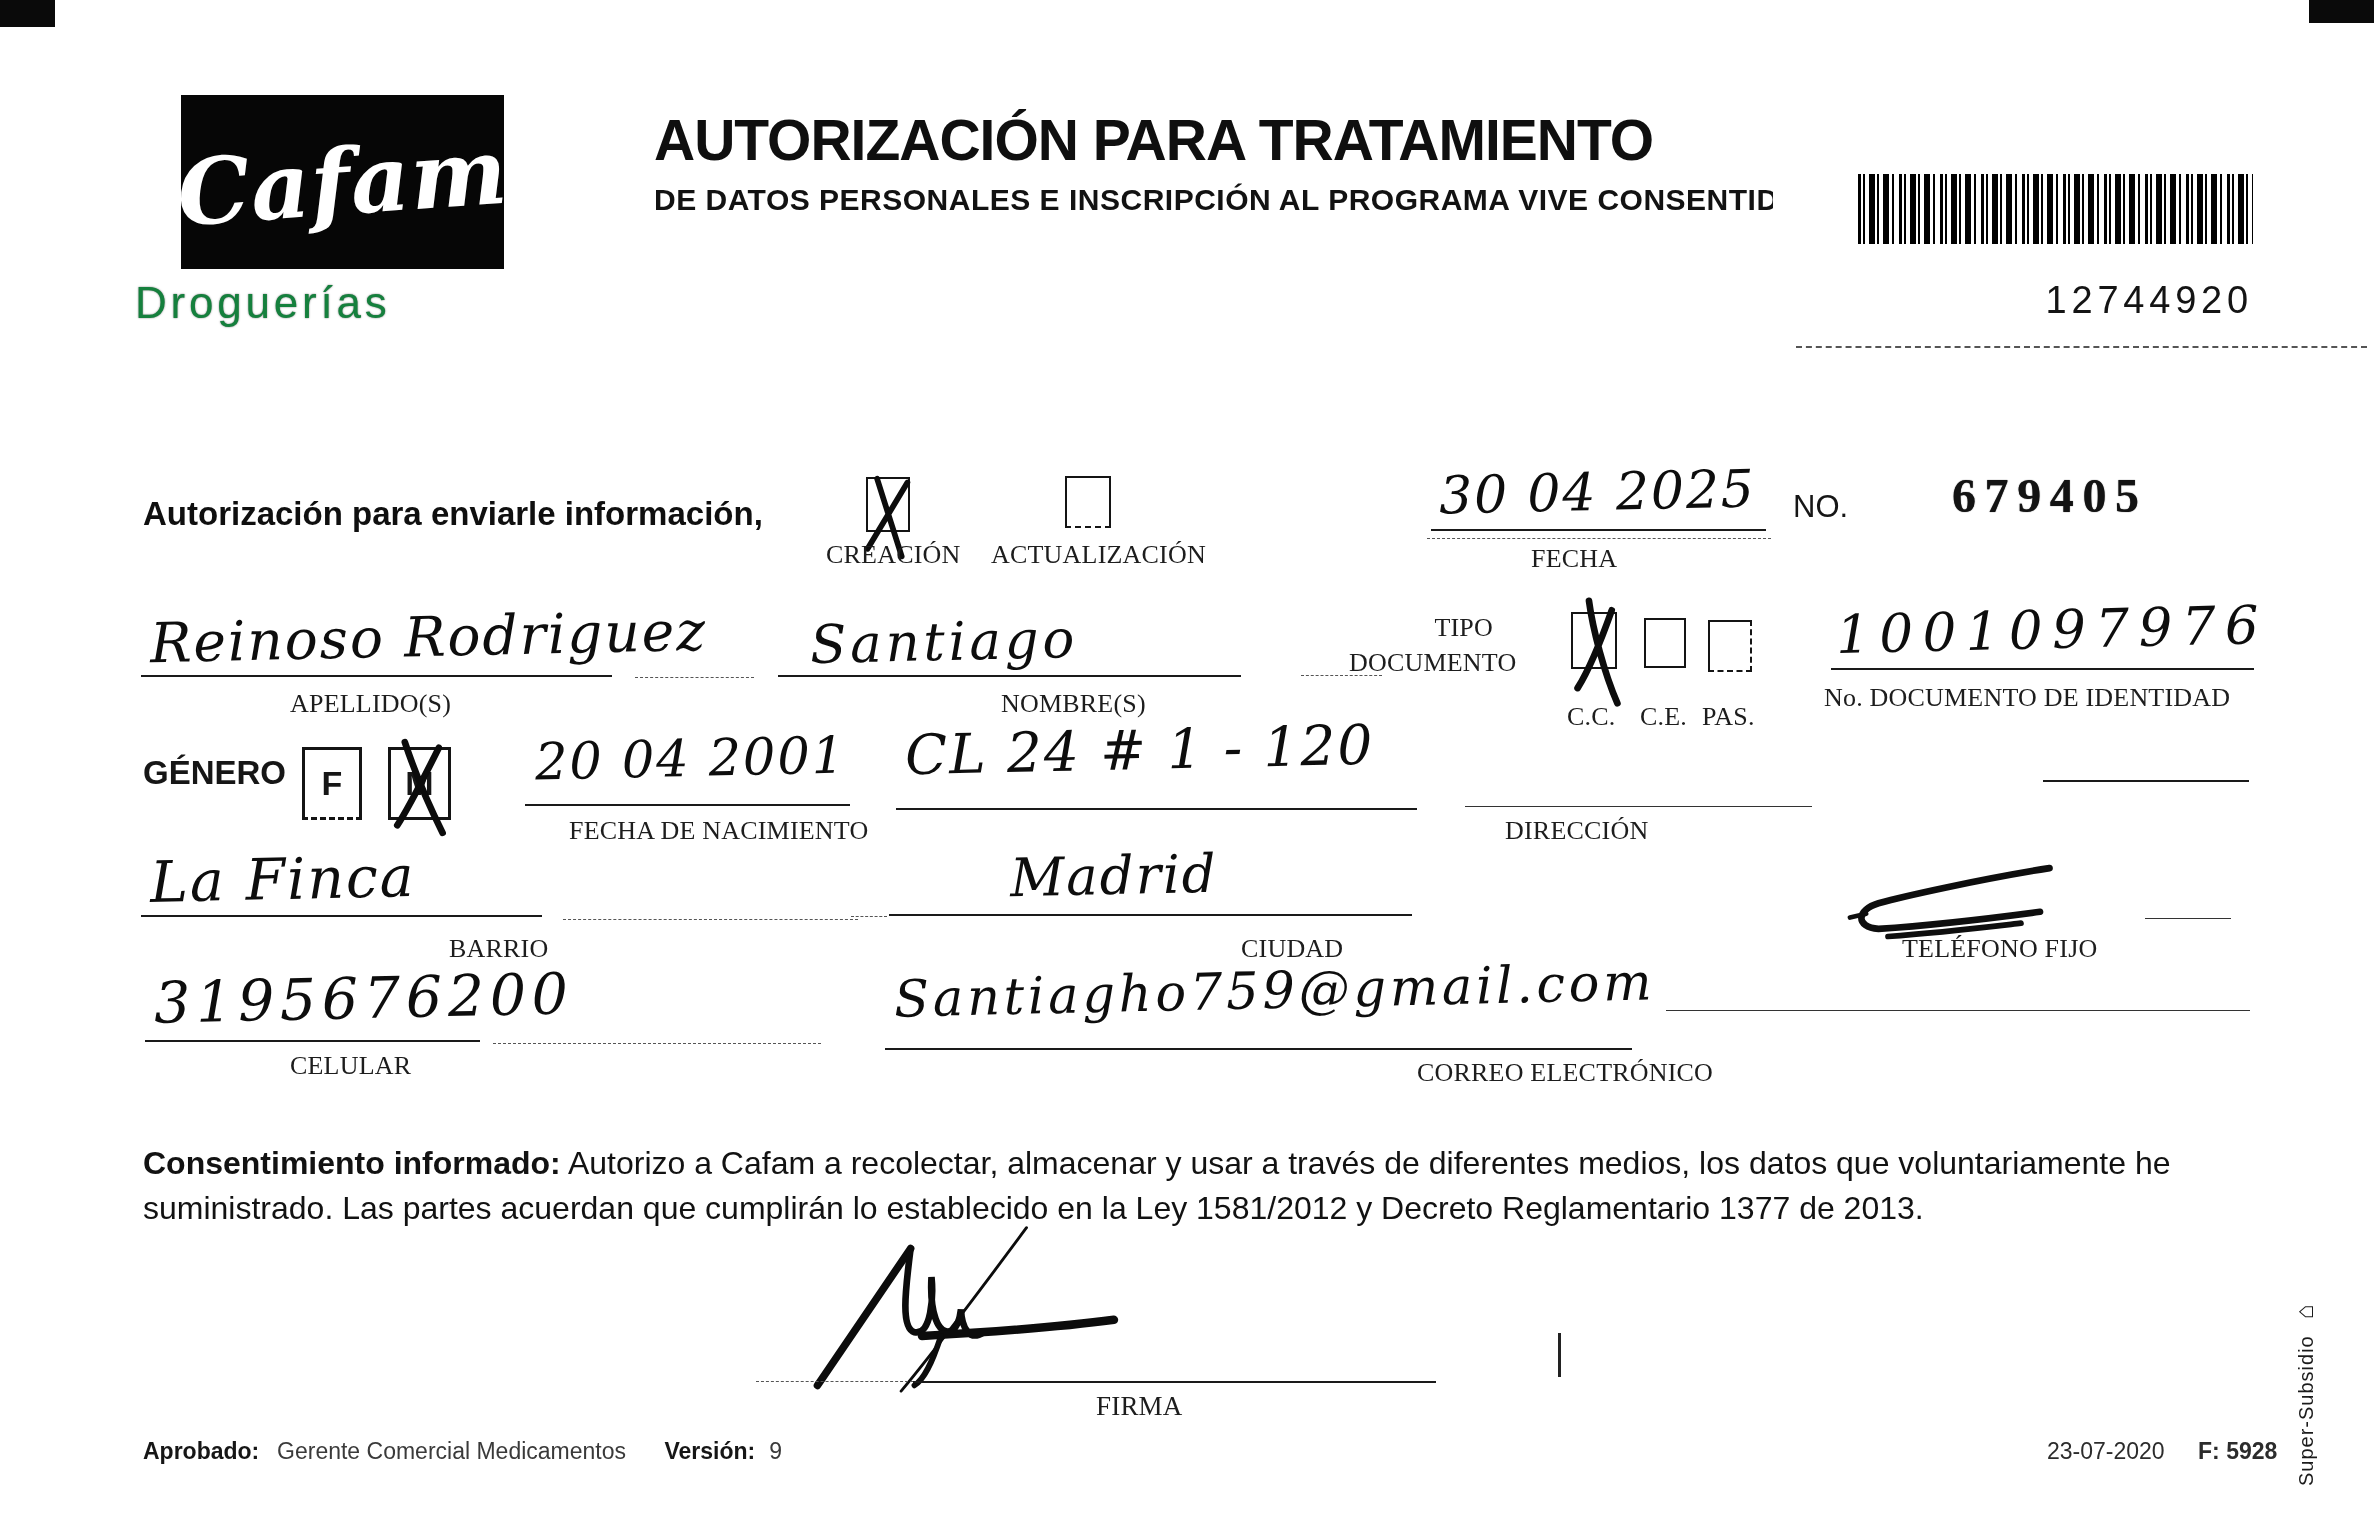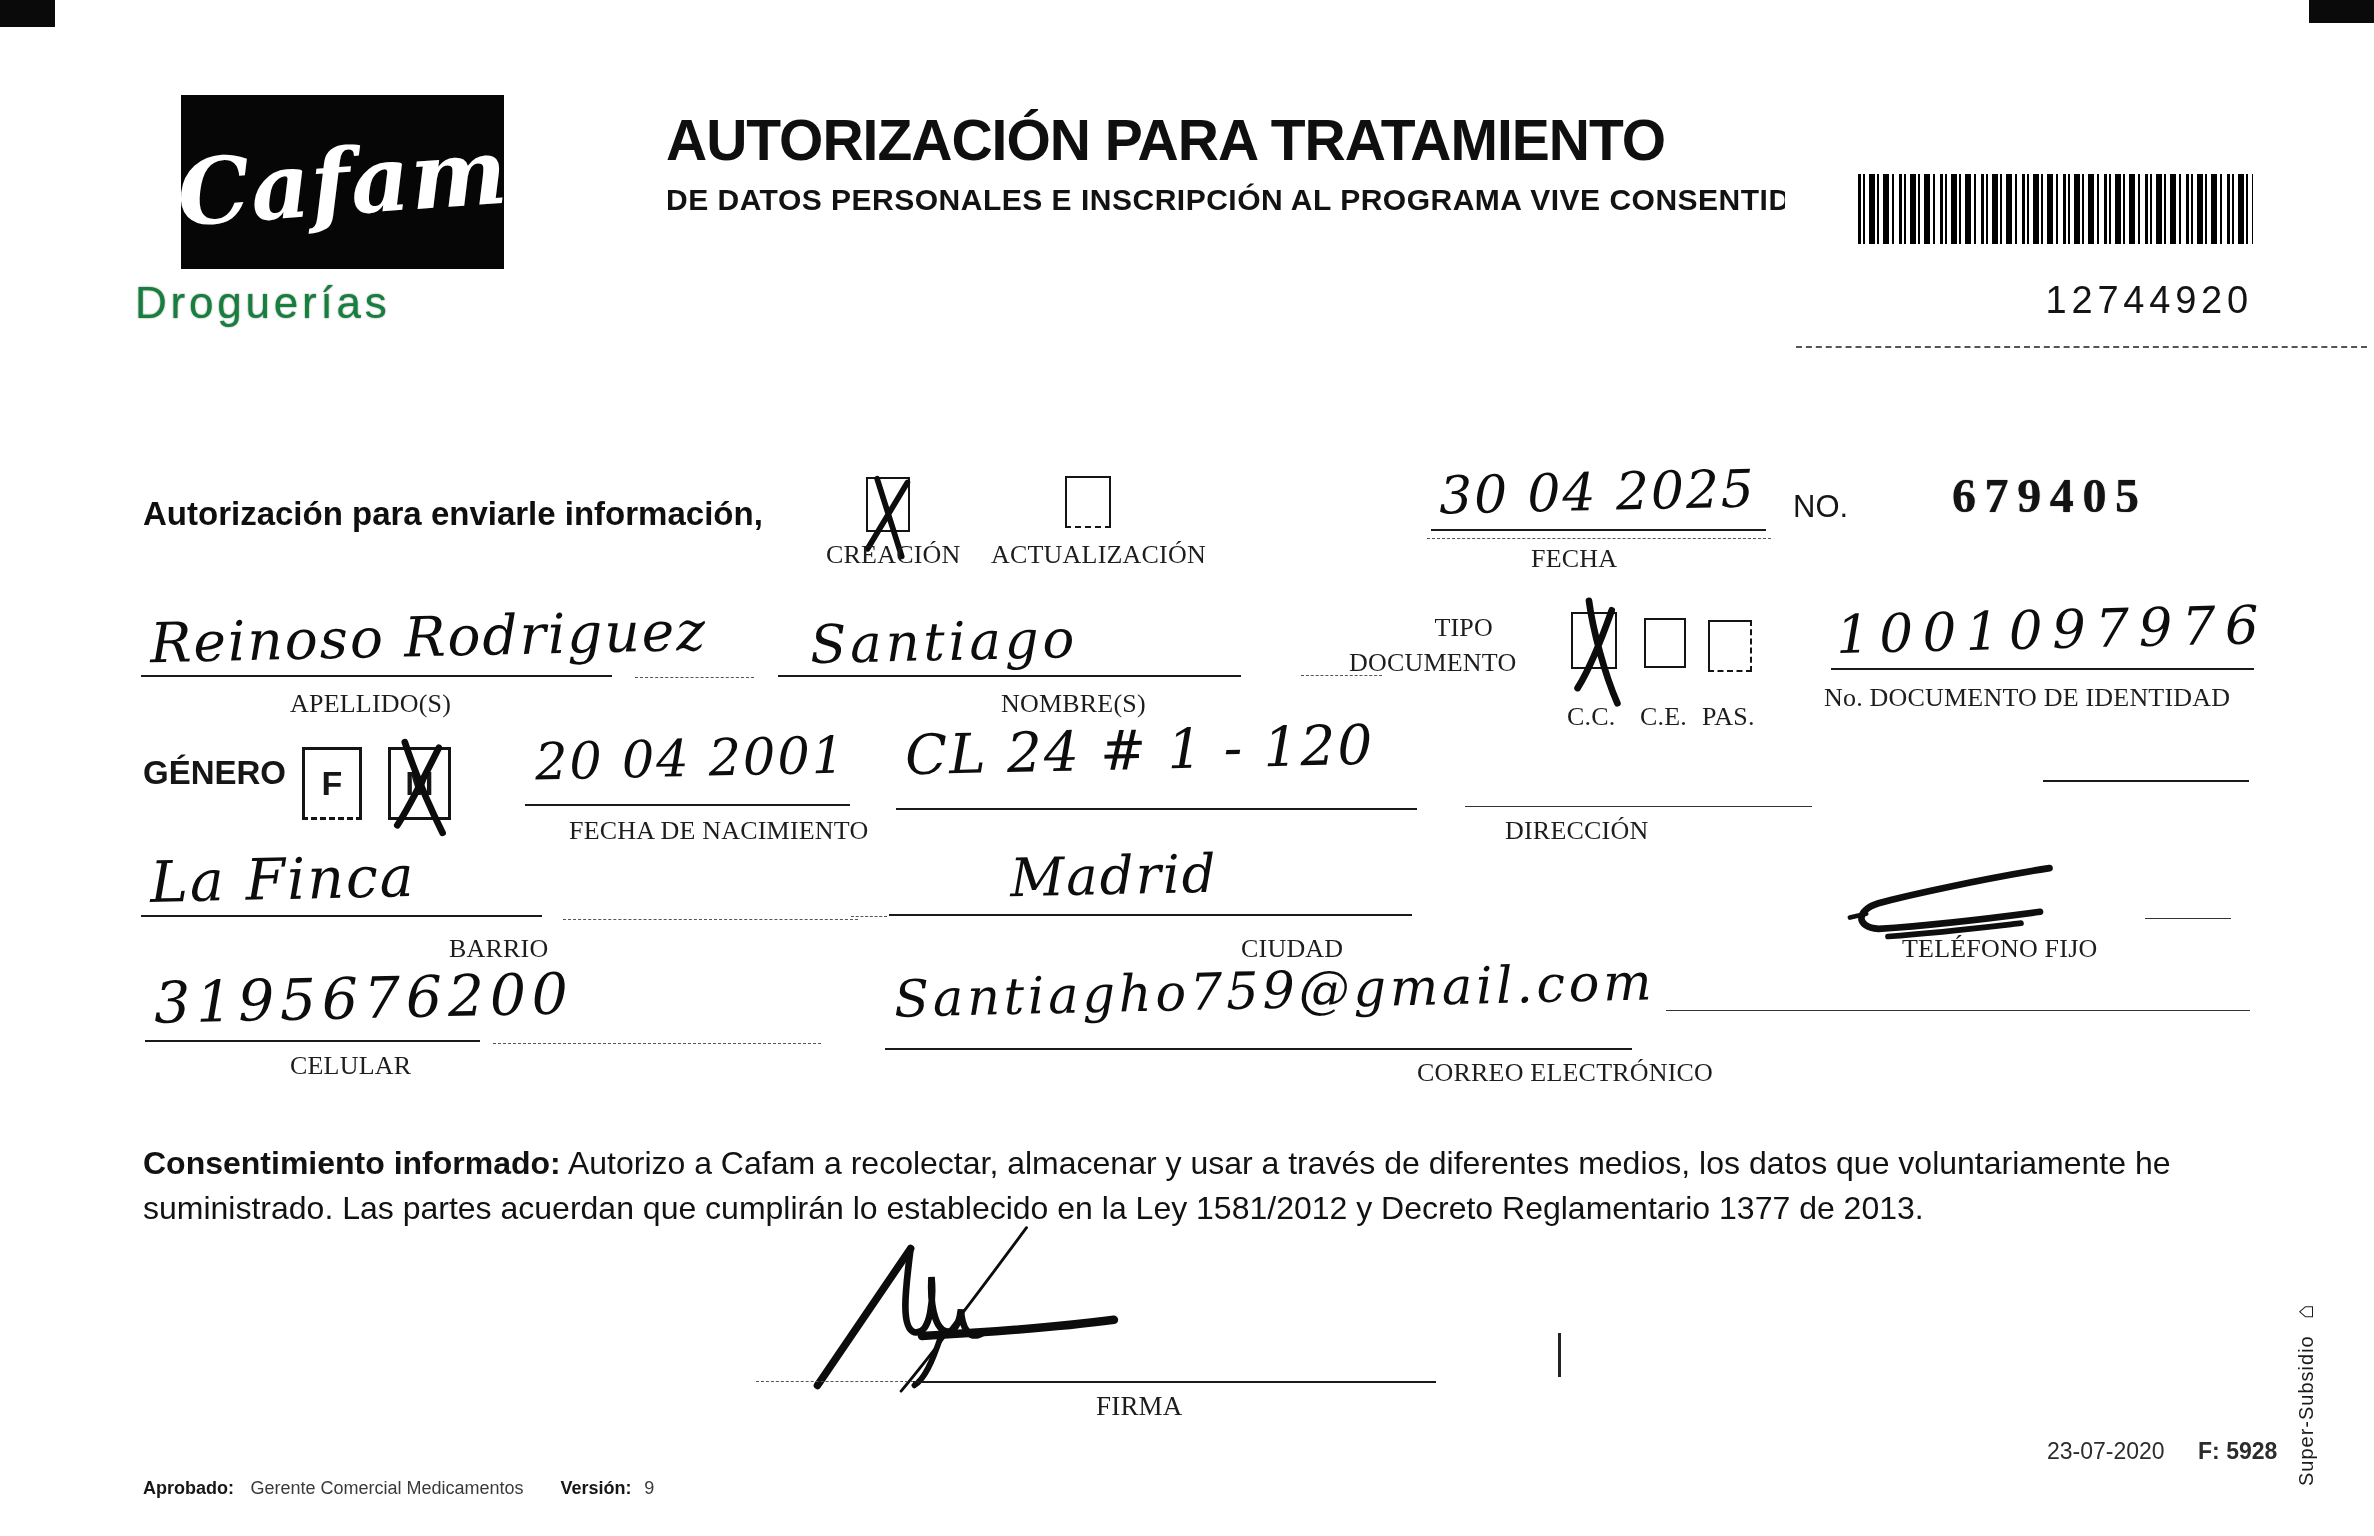--- a/index.html
+++ b/index.html
@@ -36,21 +36,21 @@
 <div class="page">
 
   <div class="abs" style="left:0;top:0;width:55px;height:27px;background:#0a0a0a;"></div>
   <div class="abs" style="left:2309px;top:0;width:66px;height:23px;background:#0a0a0a;"></div>
 
   <div class="logo-box" style="left:181px;top:95px;width:323px;height:174px;">
     <span class="logo-script" style="font-size:91px;">Cafam</span>
   </div>
   <div class="abs" style="left:135px;top:278px;font-size:44px;font-weight:normal;color:#15803d;letter-spacing:3.8px;text-shadow:0 0 1.9px #777;">Droguerías</div>
 
-  <div class="abs clip" style="left:654px;top:107px;width:1119px;height:138px;margin-left:12px;">
+  <div class="abs clip" style="left:654px;top:107px;width:1119px;height:138px;">
     <div style="font-size:57px;font-weight:800;letter-spacing:-1px;white-space:nowrap;color:#0f0f0f;">AUTORIZACIÓN PARA TRATAMIENTO</div>
     <div style="font-size:30px;font-weight:700;letter-spacing:0.5px;white-space:nowrap;margin-top:9.5px;color:#121212;">DE DATOS PERSONALES E INSCRIPCIÓN AL PROGRAMA VIVE CONSENTIDO</div>
   </div>
 
   <div class="barcode" style="left:1858px;top:174px;width:395px;height:70px;"></div>
   <div class="abs" style="left:1858px;top:279px;width:395px;text-align:right;font-size:38px;letter-spacing:4.8px;color:#141414;">12744920</div>
   <div class="line dash" style="left:1796px;top:346px;width:571px;"></div>
 
   <div class="abs" style="left:143px;top:492px;font-size:33px;font-weight:bold;line-height:44px;color:#0f0f0f;">
     <div>Autorización para enviarle información,</div>
@@ -159,21 +159,21 @@
     <path d="M30 172 L128 28" stroke="#0c0c0c" stroke-width="8" fill="none" stroke-linecap="round"></path>
     <path d="M128 28 C122 75 118 112 132 116 C150 120 152 78 150 58 C148 92 156 122 172 114 C178 110 180 100 181 92 C182 112 190 126 205 116" stroke="#0c0c0c" stroke-width="7" fill="none" stroke-linecap="round"></path>
     <path d="M140 120 C210 116 290 110 342 103" stroke="#0c0c0c" stroke-width="9" fill="none" stroke-linecap="round"></path>
     <path d="M160 120 C150 150 142 166 132 172" stroke="#0c0c0c" stroke-width="6" fill="none" stroke-linecap="round"></path>
   </svg>
   <div class="line dash thin" style="left:756px;top:1381px;width:157px;"></div>
   <div class="line" style="left:913px;top:1381px;width:523px;"></div>
   <div class="abs flabel" style="left:1096px;top:1391px;font-size:27px;">FIRMA</div>
   <div class="abs" style="left:1558px;top:1333px;width:2.9px;height:44px;background:#222;"></div>
 
-  <div class="abs" style="left:143px;top:1438px;font-size:18px;white-space:nowrap;margin-top:40px;">
+  <div class="abs" style="left:143px;top:1438px;font-size:23px;white-space:nowrap;">
     <span class="boldtxt">Aprobado:</span>
     <span style="color:#3a3a3a;margin-left:11.4px;">Gerente Comercial Medicamentos</span>
     <span class="boldtxt" style="margin-left:32px;">Versión:</span>
     <span style="color:#3a3a3a;margin-left:7.6px;">9</span>
   </div>
   <div class="abs" style="left:2047px;top:1438px;font-size:23px;white-space:nowrap;color:#2c2c2c;">
     <span>23-07-2020</span>
     <span class="boldtxt" style="margin-left:27px;">F: 5928</span>
   </div>
 

